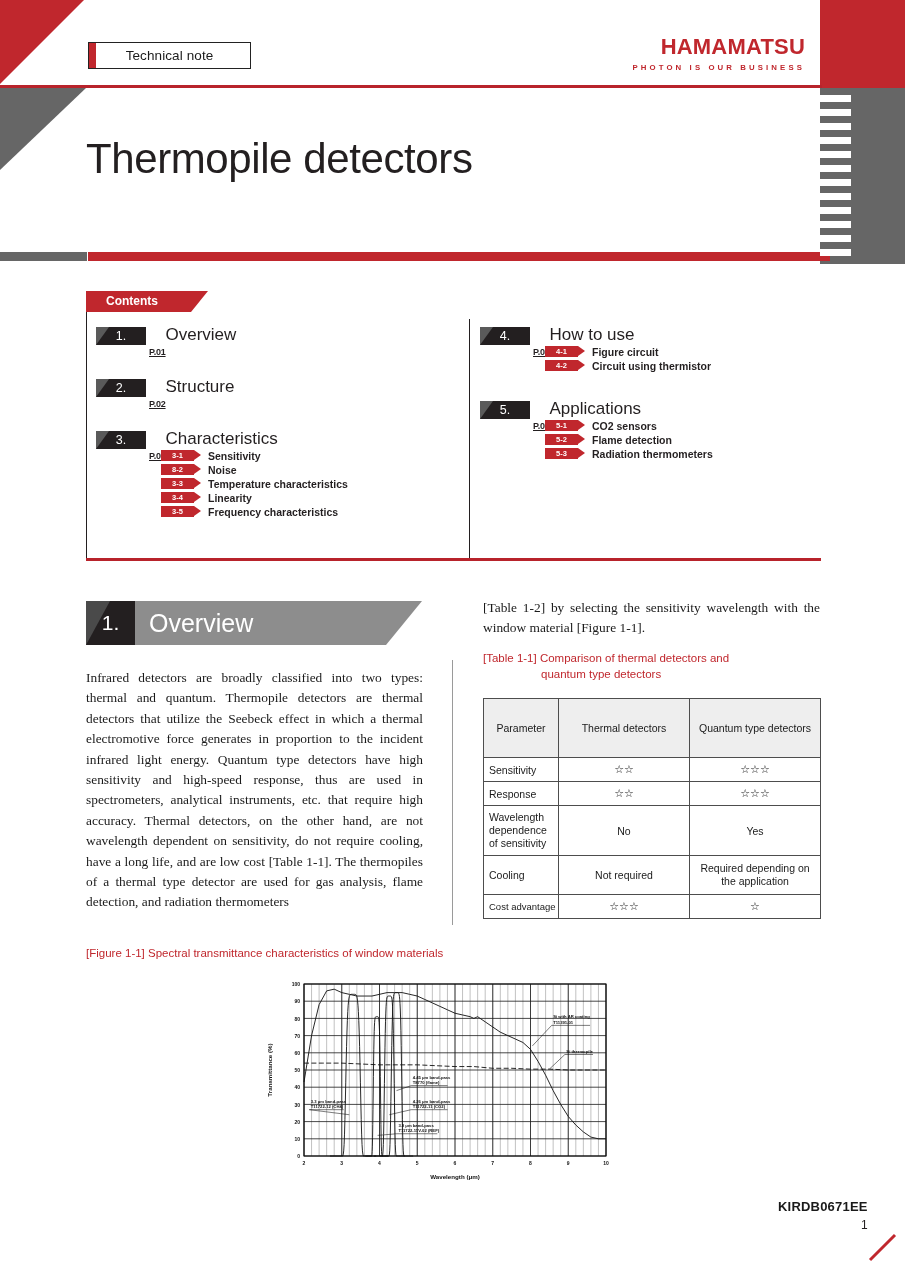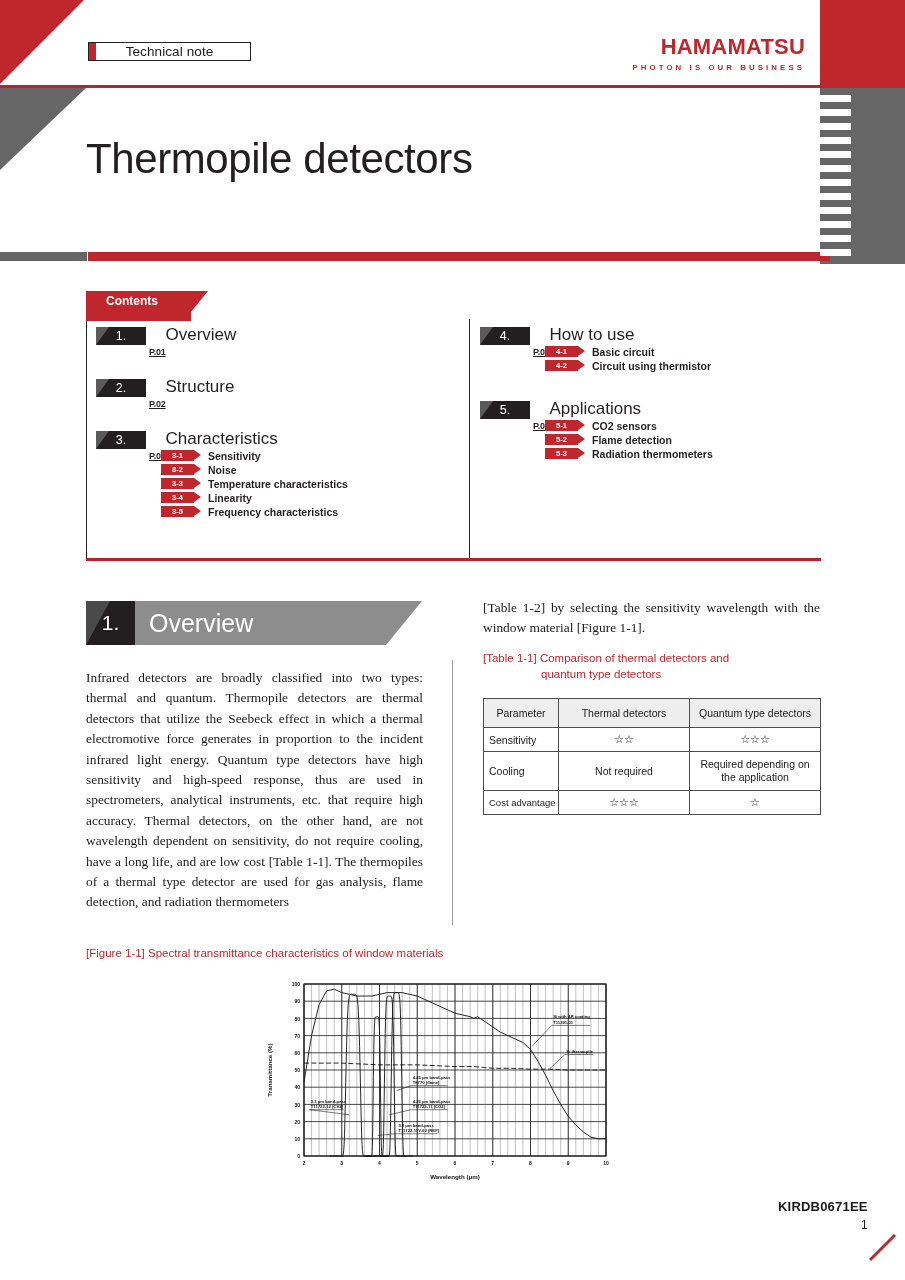--- a/index.html
+++ b/index.html
@@ -12,21 +12,21 @@
   }
   .page{position:relative;width:905px;height:1280px;}
 
   
   .hdr{position:absolute;left:0;top:0;width:905px;height:88px;background:#fff;}
   .hdr-tri{position:absolute;left:0;top:0;width:0;height:0;
     border-top:84px solid #c0272d;border-right:84px solid transparent;}
   .hdr-rightblock{position:absolute;right:0;top:0;width:85px;height:88px;background:#c0272d;}
   .hdr-rule{position:absolute;left:0;top:85px;width:822px;height:3px;background:#b8232b;}
 
-  .tn-box{position:absolute;left:88px;top:42px;width:163px;height:19px;
+  .tn-box{position:absolute;left:88px;top:42px;width:163px;height:27px;
     border:1.2px solid #222;background:#fff;box-sizing:border-box;}
   .tn-bar{position:absolute;left:0;top:0;width:7px;height:100%;background:#c0272d;}
   .tn-label{position:absolute;left:0;top:0;width:100%;height:100%;
     display:flex;align-items:center;justify-content:center;
     font-size:13.5px;color:#1a1a1a;letter-spacing:.1px;}
 
   .logo{position:absolute;right:100px;top:34px;text-align:right;}
   .logo-main{font-size:22px;font-weight:bold;color:#c0272d;letter-spacing:0.2px;
     font-family:"Liberation Sans", sans-serif;}
   .logo-sub{font-size:7.8px;color:#c0272d;letter-spacing:3.1px;margin-top:3px;font-weight:bold;}
@@ -44,21 +44,21 @@
 
   
   .tbot-grey{position:absolute;left:0;top:252px;width:87px;height:9px;background:#666666;}
   .tbot-red{position:absolute;left:88px;top:252px;width:732px;height:9px;background:#c0272d;}
 
   
   .toc{position:absolute;left:86px;top:291px;width:735px;height:269px;}
   .toc-vline{position:absolute;left:0;top:0;width:1.2px;height:269px;background:#231f20;}
   .toc-vline2{position:absolute;left:383px;top:28px;width:1.2px;height:241px;background:#231f20;}
   .toc-bot{position:absolute;left:0;top:267px;width:735px;height:2.5px;background:#b8232b;}
-  .toc-tag{position:absolute;left:0;top:0;width:105px;height:30px;background:#c0272d;}
+  .toc-tag{position:absolute;left:0;top:0;width:105px;height:21px;background:#c0272d;}
   .toc-tag:after{content:"";position:absolute;right:-17px;top:0;width:0;height:0;
     border-top:21px solid #c0272d;border-right:17px solid transparent;}
   .toc-tag span{position:absolute;left:20px;top:3px;color:#fff;font-size:12px;font-weight:bold;}
 
   .toc-col{position:absolute;top:36px;}
   .toc-col.left{left:10px;width:370px;}
   .toc-col.right{left:394px;width:340px;}
 
   .sec{position:relative;margin-bottom:0;}
   .sec-num{position:relative;width:50px;height:18px;background:#231f20;display:inline-block;
@@ -103,21 +103,21 @@
   .col-divider{position:absolute;left:452px;top:660px;width:1px;height:265px;background:#9a9a9a;}
 
   
   .tbl-cap{position:absolute;left:483px;top:650px;width:340px;color:#c0272d;font-size:11.5px;
     line-height:16px;}
   .tbl-cap .c2{display:block;margin-left:58px;}
   table.cmp{position:absolute;left:483px;top:698px;width:337px;border-collapse:collapse;
     table-layout:fixed;}
   table.cmp th,table.cmp td{border:1px solid #4d4d4d;font-size:10.5px;color:#1a1a1a;
     text-align:center;padding:5px 2px;font-weight:normal;}
-  table.cmp th{background:#eeeeee;font-size:10.5px;padding:8px 2px;}
+  table.cmp th{background:#eeeeee;font-size:10.5px;padding:23px 2px;}
   table.cmp td.p{text-align:left;padding-left:5px;font-size:10.5px;}
   table.cmp .stars{font-size:11px;letter-spacing:0px;}
   .col-a{width:75px;} .col-b{width:131px;} .col-c{width:131px;}
 
   
   .fig-cap{position:absolute;left:86px;top:947px;color:#c0272d;font-size:11.5px;}
   .figwrap{position:absolute;left:258px;top:972px;width:360px;height:222px;}
   .fig-code{position:absolute;left:0;top:1199px;width:905px;text-align:center;}
   .fig-code span{position:absolute;left:778px;font-size:13px;font-weight:bold;color:#1a1a1a;
     letter-spacing:.2px;}
@@ -244,21 +244,21 @@
         <div class="sec-num">
           <span>4.</span>
         </div>
         <div class="sec-title">How to use</div>
         <div class="sec-page">P.04</div>
         <div class="subs">
           <div class="sub">
             <div class="sub-tag">
                 <span>4-1</span>
               </div>
-            <div class="sub-label">Basic circuit</div>
+            <div class="sub-label">Figure circuit</div>
           </div>
           <div class="sub">
             <div class="sub-tag">
                 <span>4-2</span>
               </div>
             <div class="sub-label">Circuit using thermistor</div>
           </div>
         </div>
       </div>
 
@@ -320,20 +320,30 @@
         <th>Parameter</th>
         <th>Thermal detectors</th>
         <th>Quantum type detectors</th>
       </tr>
     </thead>
     <tbody>
       <tr>
         <td class="p">Sensitivity</td>
         <td class="stars">☆☆</td>
         <td class="stars">☆☆☆</td>
+      </tr>
+      <tr>
+        <td class="p">Response</td>
+        <td class="stars">☆☆</td>
+        <td class="stars">☆☆☆</td>
+      </tr>
+      <tr>
+        <td class="p" style="line-height:13px;">Wavelength dependence of sensitivity</td>
+        <td>No</td>
+        <td>Yes</td>
       </tr>
       <tr>
         <td class="p">Cooling</td>
         <td>Not required</td>
         <td style="line-height:13px;padding:6px 8px;">Required depending on the application</td>
       </tr>
       <tr>
         <td class="p" style="font-size:9.5px;">Cost advantage</td>
         <td class="stars">☆☆☆</td>
         <td class="stars">☆</td>

